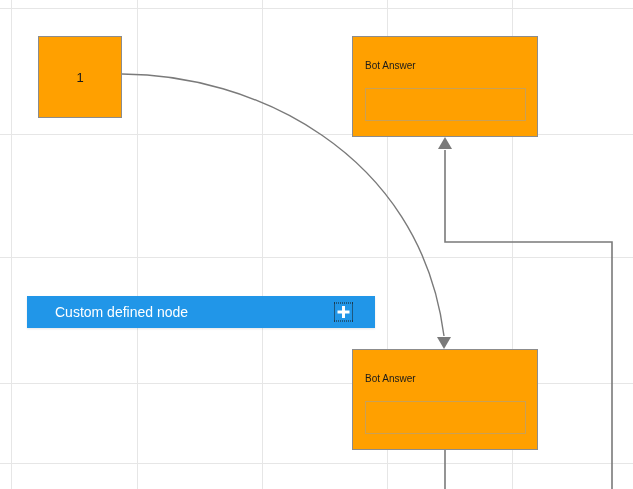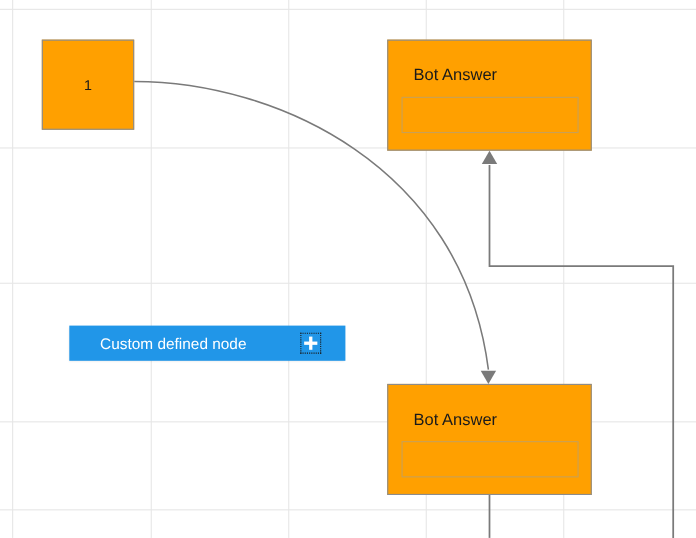--- a/index.html
+++ b/index.html
@@ -60,46 +60,44 @@
     transform: translateY(-50%);
     text-align: center;
     font-size: 13px;
     color: #1a1a1a;
     line-height: 1;
   }
   .node-title {
     position: absolute;
     left: 12px;
     top: 24px;
-    font-size: 15px;
+    font-size: 10px;
     color: #1a1a1a;
     line-height: 1;
     white-space: nowrap;
-    margin-left: 11px;
   }
   .node-slot {
     position: absolute;
     left: 12px;
     right: 11px;
     top: 51px;
     height: 33px;
     box-sizing: border-box;
     border: 1px solid #c9a055;
     background: transparent;
   }
   
   #palette-bar {
     position: absolute;
     left: 27px;
     top: 296px;
-    width: 251px;
+    width: 348px;
     height: 32px;
     background: #2196E8;
     box-shadow: 0 1px 2px rgba(0,0,0,0.10);
-    margin-left: 36px;
   }
   #palette-label {
     position: absolute;
     left: 28px;
     top: 50%;
     transform: translateY(-50%);
     color: #ffffff;
     font-size: 14px;
     line-height: 1;
     white-space: nowrap;

